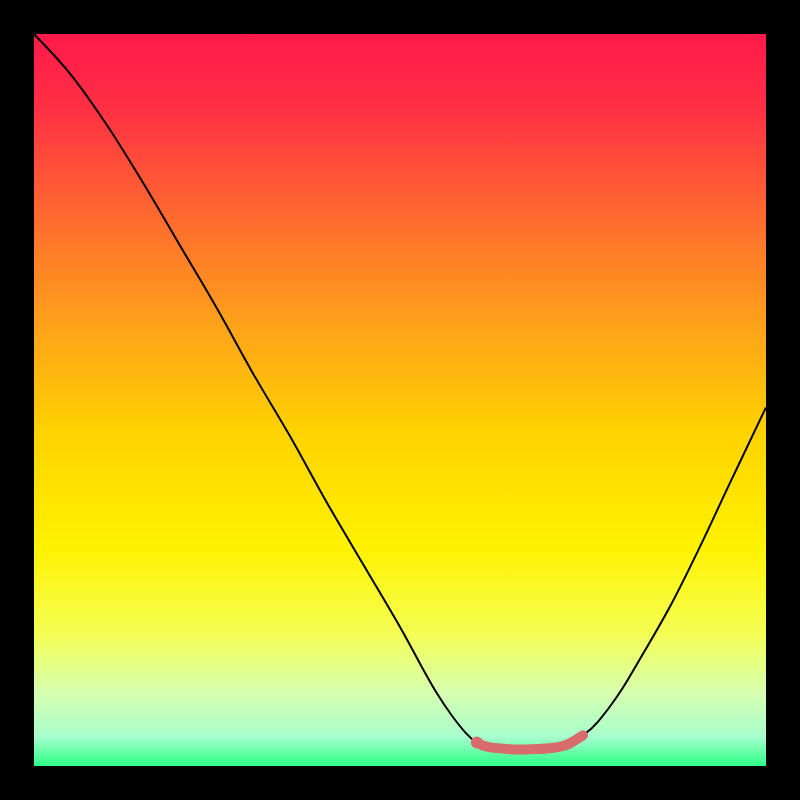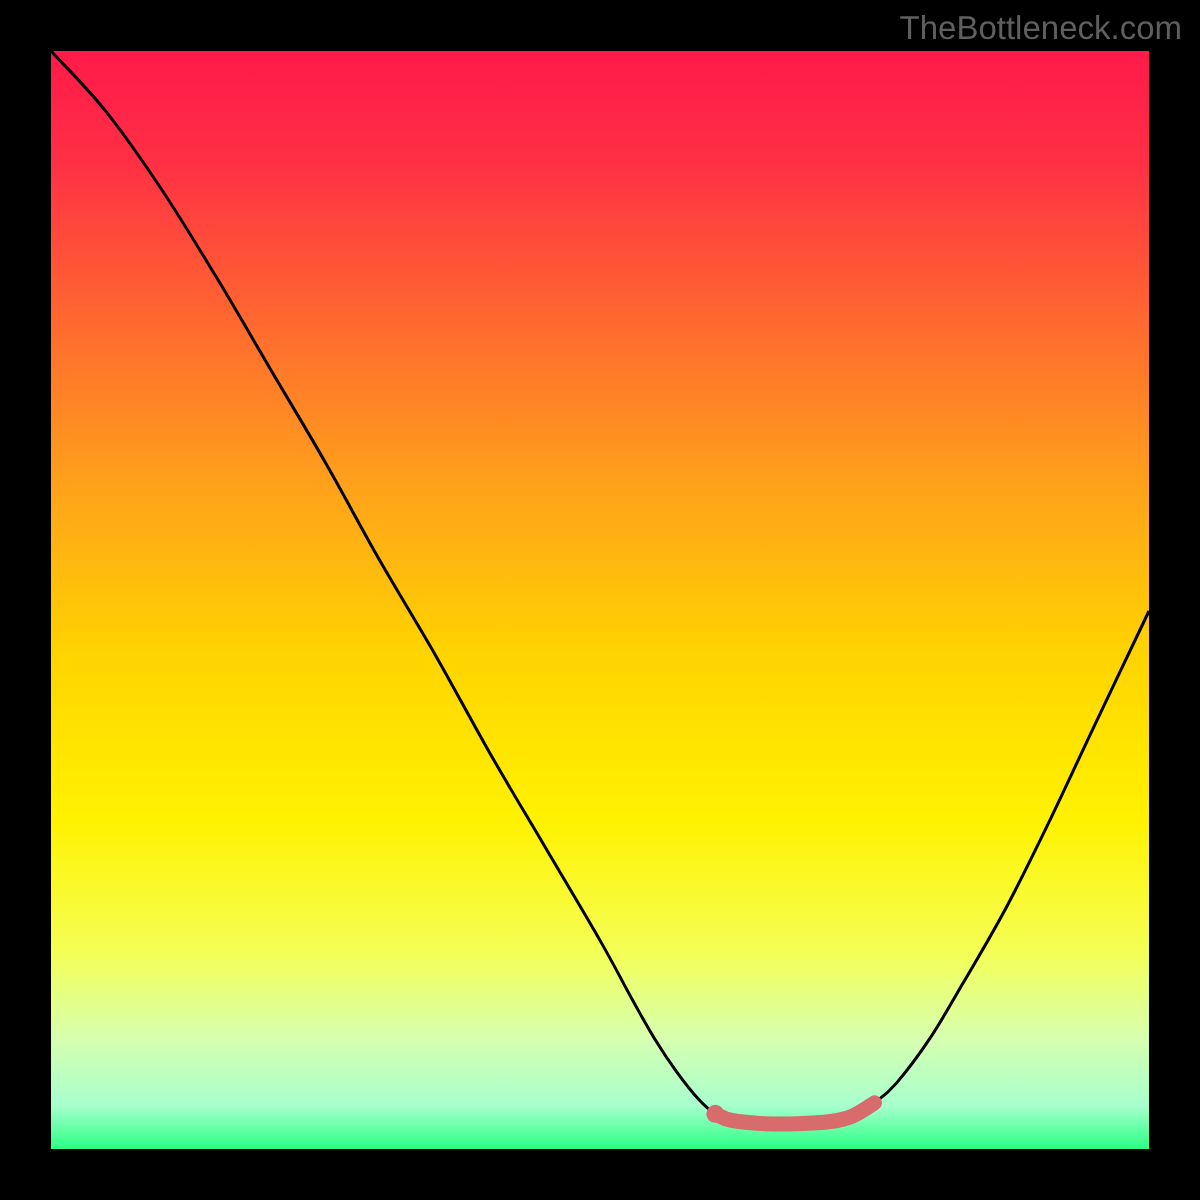--- a/index.html
+++ b/index.html
@@ -23,21 +23,20 @@
     z-index: 10;
   }
   svg {
     display: block;
   }
 </style>
 </head>
 <body>
 
 <div class="container">
-  <div class="watermark">TheBottleneck.com</div>
   <svg id="chart-svg" width="800" height="800" viewBox="0 0 800 800">
     <defs>
       <linearGradient id="bg-grad" x1="0" y1="0" x2="0" y2="1">
           <stop offset="0.0%" stop-color="#ff1a4a"></stop>
           <stop offset="10.0%" stop-color="#ff2f45"></stop>
           <stop offset="25.0%" stop-color="#ff6a2f"></stop>
           <stop offset="40.0%" stop-color="#ffa31a"></stop>
           <stop offset="55.0%" stop-color="#ffd400"></stop>
           <stop offset="70.0%" stop-color="#fff200"></stop>
           <stop offset="82.0%" stop-color="#f4ff55"></stop>

